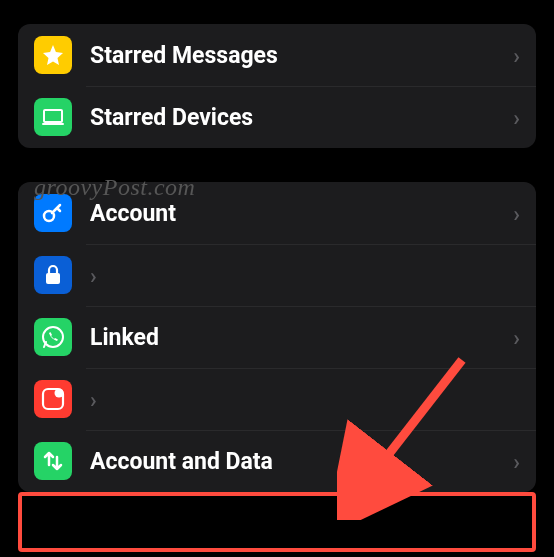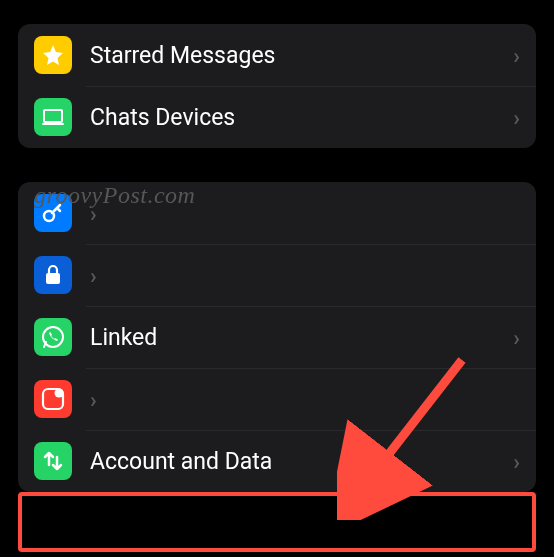--- a/index.html
+++ b/index.html
@@ -42,32 +42,32 @@
       border-radius: 8px;
       display: flex;
       align-items: center;
       justify-content: center;
       flex-shrink: 0;
       margin-right: 18px;
     }
     .label {
       color: #fff;
       font-size: 23px;
-      font-weight: 400;
+      font-weight: 700;
       flex: 1;
     }
     .chevron {
       color: #5a5a5e;
       font-size: 22px;
       font-weight: 600;
     }
     .watermark {
       position: absolute;
       left: 34px;
-      top: 182px;
+      top: 174px;
       color: #565656;
       font-family: Georgia, 'Times New Roman', serif;
       font-style: italic;
       font-size: 24px;
       letter-spacing: 0.5px;
       z-index: 1;
     }
     .highlight-box {
       position: absolute;
       left: 18px;
@@ -108,35 +108,36 @@
     <div class="label">Starred Messages</div>
     <div class="chevron">›</div>
   </div>
   <div class="row">
     <div class="icon-box ic-green">
       <svg width="26" height="26" viewBox="0 0 26 26">
           <rect x="4" y="6" width="18" height="12" rx="1" fill="none" stroke="#fff" stroke-width="2"></rect>
           <rect x="2" y="19" width="22" height="2" rx="1" fill="#fff"></rect>
         </svg>
     </div>
-    <div class="label">Chats Devices</div>
+    <div class="label">Starred Devices</div>
     <div class="chevron">›</div>
   </div>
 </div>
 
 <div class="watermark">groovyPost.com</div>
 
 <div class="group second">
   <div class="row">
     <div class="icon-box ic-blue">
       <svg width="24" height="24" viewBox="0 0 24 24">
           <circle cx="8" cy="15" r="5" fill="none" stroke="#fff" stroke-width="2.5"></circle>
           <path d="M11 12 L19 4 M16 7 L19 10" stroke="#fff" stroke-width="2.5" fill="none" stroke-linecap="round"></path>
         </svg>
     </div>
+    <div class="label">Account</div>
     <div class="chevron">›</div>
   </div>
   <div class="row">
     <div class="icon-box ic-darkblue">
       <svg width="22" height="22" viewBox="0 0 22 22">
           <rect x="4" y="9" width="14" height="11" rx="2" fill="#fff"></rect>
           <path d="M7 9 V6 a4 4 0 0 1 8 0 V9" fill="none" stroke="#fff" stroke-width="2.2"></path>
         </svg>
     </div>
     <div class="chevron">›</div>

